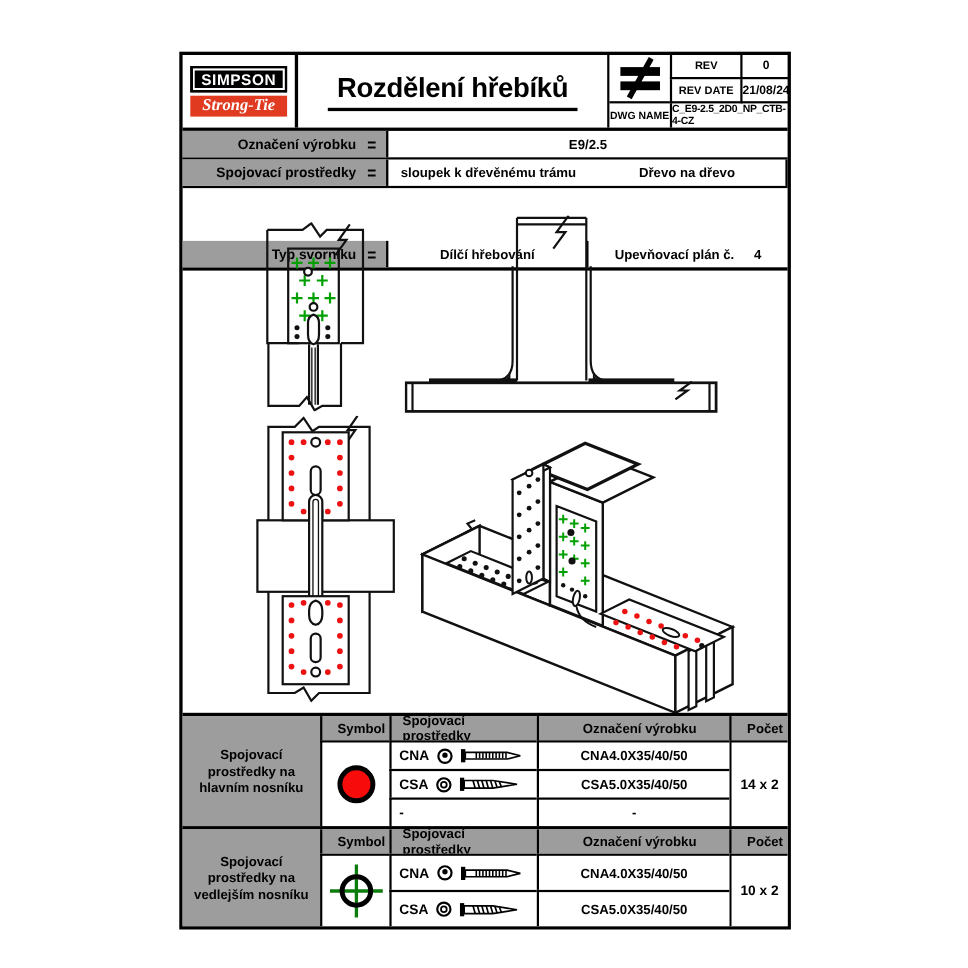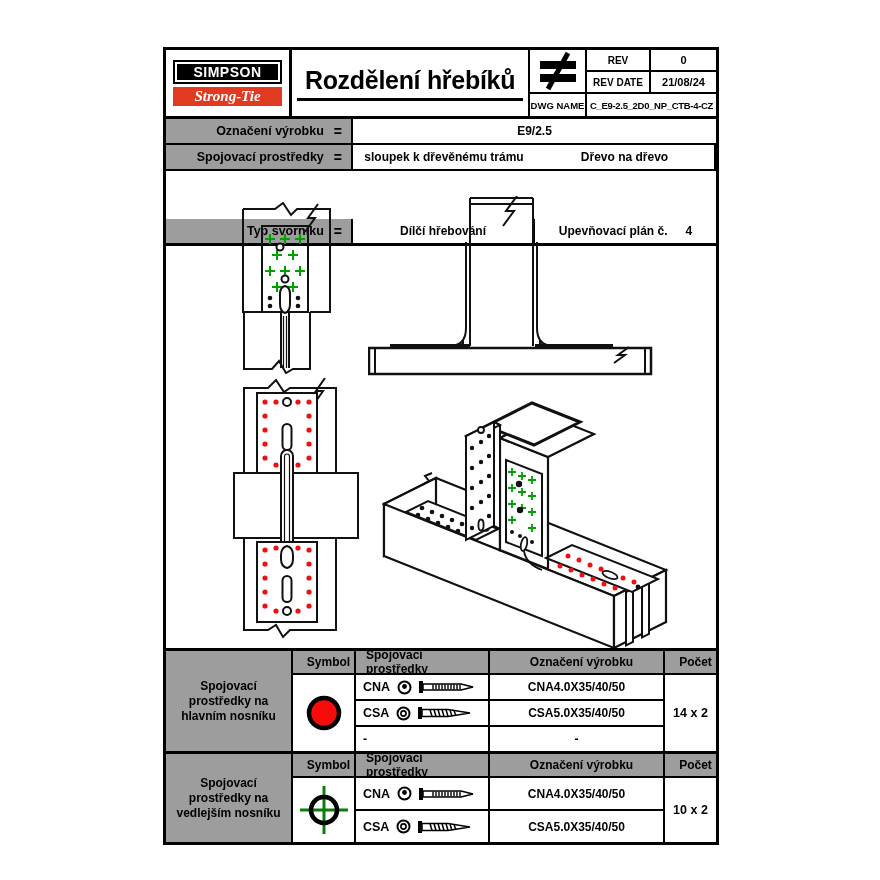--- a/index.html
+++ b/index.html
@@ -2,26 +2,26 @@
 <html><head>
 <meta charset="utf-8">
 <style>
   html,body{margin:0;padding:0;background:#fff;}
   body{width:880px;height:880px;font-family:"Liberation Sans",sans-serif;color:#000;}
   .canvas{position:relative;width:880px;height:880px;background:#fff;overflow:hidden;}
   .sheet{position:absolute;left:163px;top:47px;width:550px;height:792px;border:3px solid #000;background:#fff;}
   .gray{background:#9d9d9d;padding-left:10px;}
   
   .titleblock{position:absolute;left:0;top:0;width:550px;height:66px;border-bottom:3px solid #000;display:flex;}
-  .logo-cell{width:126px;border-right:3px solid #000;display:flex;flex-direction:column;justify-content:center;gap:3px;padding:4px 7px;box-sizing:border-box;}
+  .logo-cell{width:105px;border-right:3px solid #000;display:flex;flex-direction:column;justify-content:center;gap:3px;padding:4px 7px;box-sizing:border-box;}
   .logo-black{background:#000;color:#fff;font-weight:bold;font-size:14px;text-align:center;padding:2px 0;box-shadow:inset 0 0 0 2px #fff;border:2px solid #000;letter-spacing:.5px;}
   .logo-red{background:#e03a21;color:#fff;font-weight:bold;font-style:italic;font-family:"Liberation Serif",serif;font-size:15px;text-align:center;padding:1px 0;}
   .title-cell{flex:1;border-right:2px solid #000;display:flex;align-items:center;justify-content:center;}
   .doc-title{font-size:25px;font-weight:bold;border-bottom:3px solid #000;padding:0 8px 3px;letter-spacing:-.3px;}
-  .rev-block{width:186px;display:grid;grid-template-columns:55px 64px 1fr;grid-template-rows:22px 22px 1fr;box-sizing:border-box;}
+  .rev-block{width:162px;display:grid;grid-template-columns:55px 64px 1fr;grid-template-rows:22px 22px 1fr;box-sizing:border-box;}
   .rev-block>div{border-left:2px solid #000;border-bottom:2px solid #000;display:flex;align-items:center;justify-content:center;font-weight:bold;box-sizing:border-box;}
   .neq-cell{grid-row:1/3;grid-column:1;border-left:none !important;}
   .rev-lab{font-size:10px;}
   .rev-val{font-size:11px;}
   .dwg-lab{grid-row:3;grid-column:1;border-left:none !important;border-bottom:none !important;font-size:9.5px;}
   .dwg-val{grid-row:3;grid-column:2/4;border-bottom:none !important;font-size:9.5px;letter-spacing:-.3px;}
   
   .infotable{position:absolute;left:0;top:69px;width:550px;}
   .info-row{display:grid;grid-template-columns:187px 182px 181px;height:24px;border-bottom:2px solid #000;}
   .info-row:last-child{border-bottom:3px solid #000;margin-top:48px;}

